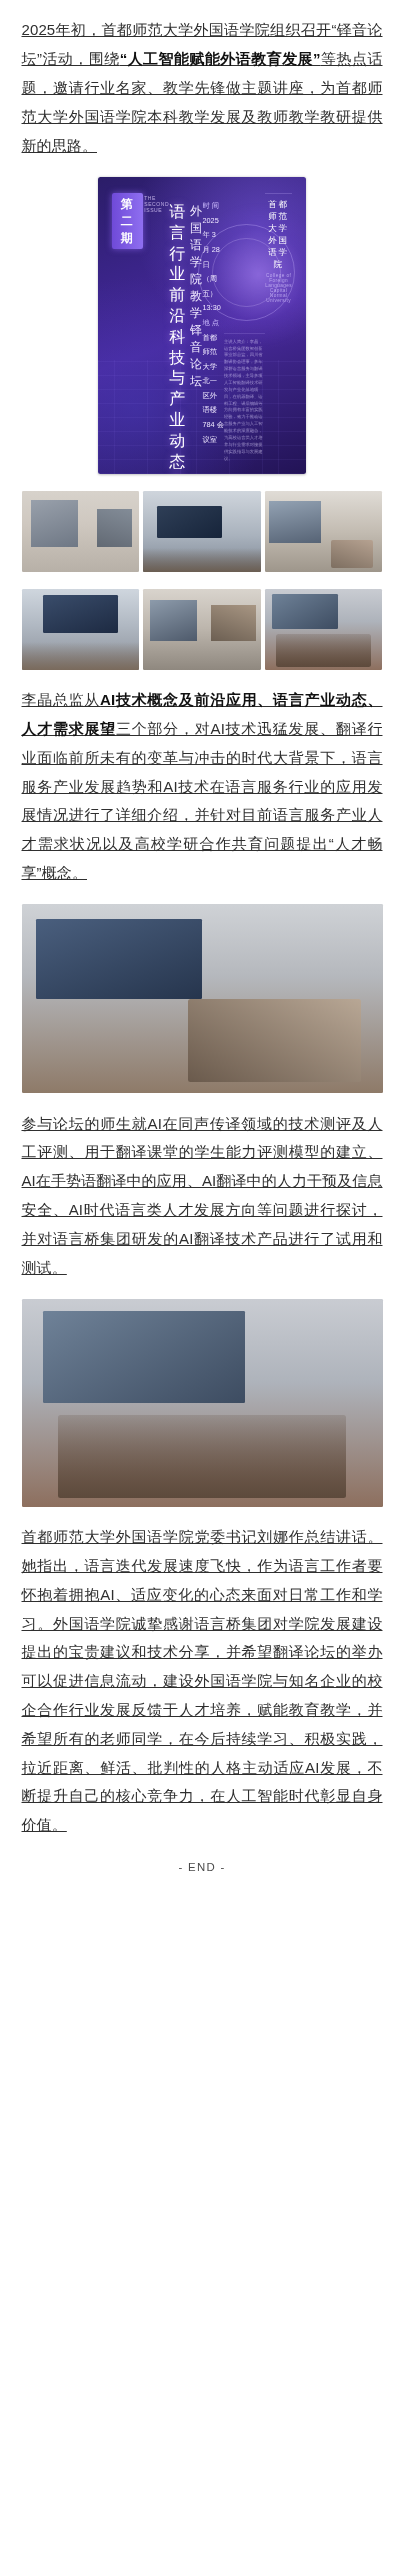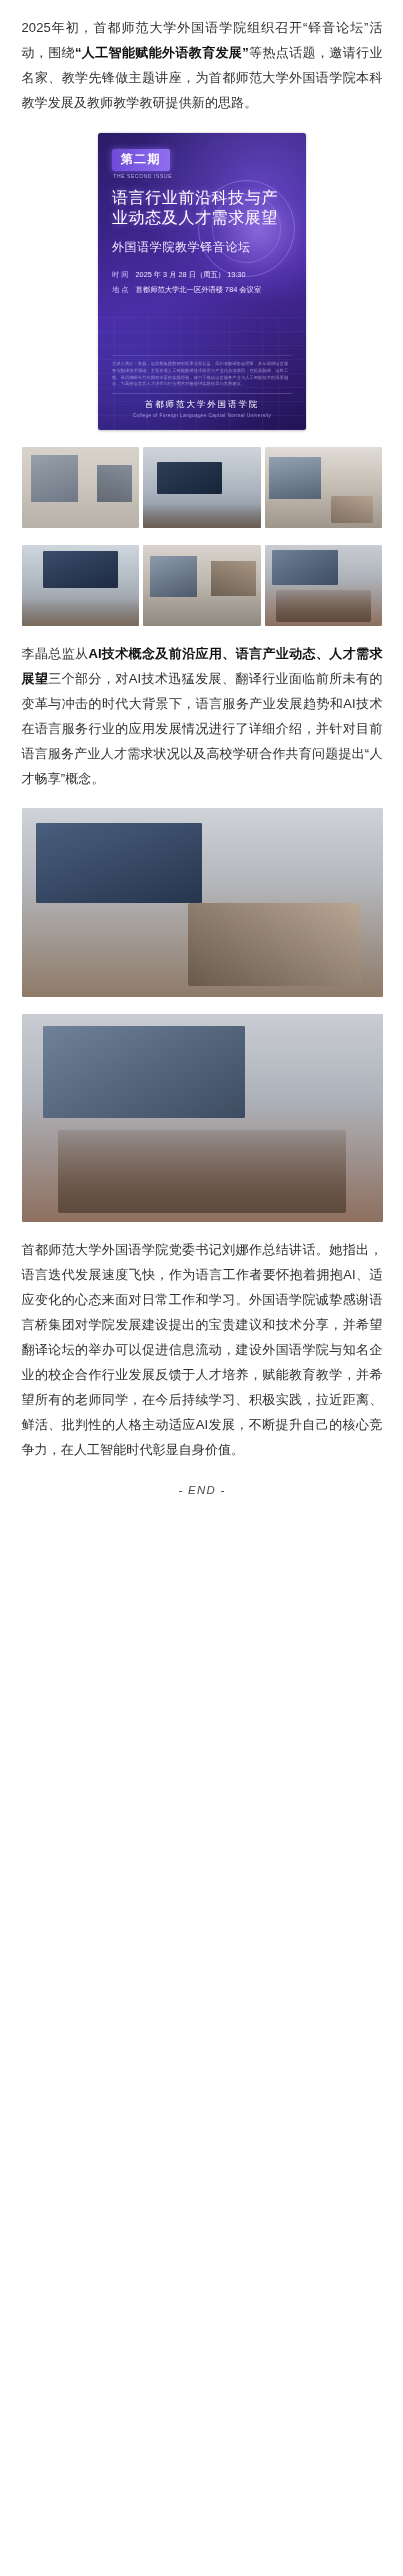--- a/index.html
+++ b/index.html
@@ -12,26 +12,27 @@
     font-family: "Liberation Sans", sans-serif;
     color: #2b2b2b;
   }
   .page {
     width: 404px;
     box-sizing: border-box;
     padding: 16.4px 21.5px 25px 21.5px;
     background: #ffffff;
   }
   p.para {
-    font-size: 13px;
+    font-size: 15px;
     line-height: 1.92;
     margin: 0 0 16.4px 0;
     text-align: justify;
     letter-spacing: 0.1px;
     color: #2f2f2f;
+    text-decoration: underline;
   }
   .b {
     font-weight: bold;
     color: #111;
   }
   
   .poster-wrap {
     margin: 3.8px 0 17.7px 0;
     display: flex;
     justify-content: center;
@@ -86,21 +87,21 @@
       repeating-linear-gradient(0deg, rgba(160,130,255,0.10) 0 0.6px, rgba(0,0,0,0) 0.6px 14px);
     opacity: 0.8;
   }
   .poster-inner {
     position: relative;
     z-index: 3;
     padding: 16.4px 14px 11.4px 14px;
     height: 100%;
     box-sizing: border-box;
     display: flex;
-    flex-direction: column;
+    flex-direction: row;
   }
   .issue-badge {
     display: inline-block;
     background: linear-gradient(90deg, #6f4ad8, #8f6ff0);
     color: #fff;
     font-size: 12px;
     font-weight: bold;
     letter-spacing: 1.3px;
     padding: 2.5px 8.8px;
     border-radius: 1.9px;
@@ -121,40 +122,39 @@
     letter-spacing: 0.6px;
     text-shadow: 0 0 7.6px rgba(170,130,255,0.7);
   }
   .poster-sub {
     margin-top: 10px;
     font-size: 12px;
     letter-spacing: 0.6px;
     color: #f0e9ff;
   }
   .poster-meta {
-    margin-top: 12px;
+    margin-top: 6px;
     font-size: 7.3px;
     line-height: 2.0;
     color: #efe8ff;
   }
   .poster-meta .lbl {
     display: inline-block;
     width: 21.5px;
     color: #cdbcff;
   }
   .poster-note {
     margin-top: auto;
     font-size: 4.3px;
     line-height: 1.6;
     color: rgba(220,210,250,0.6);
     border-top: 0.6px solid rgba(200,180,255,0.18);
     padding-top: 4.4px;
   }
   .poster-footer {
-    margin-top: 5px;
     text-align: center;
     border-top: 0.6px solid rgba(200,180,255,0.25);
     padding-top: 5px;
   }
   .poster-footer .cn {
     font-size: 8.5px;
     letter-spacing: 1.9px;
     color: #fff;
   }
   .poster-footer .en {
@@ -320,21 +320,20 @@
     background: linear-gradient(210deg, #b8a795, #6a5a4c);
     border-radius: 2.5px;
   }
   
   .end {
     text-align: center;
     font-size: 11.4px;
     letter-spacing: 1.3px;
     color: #4a4a4a;
     margin: 21.5px 0 6.3px 0;
-    font-style: italic;
   }
 </style>
 </head>
 <body>
 
 <div class="page">
 
   <p class="para">
     <span>2025年初，首都师范大学外国语学院组织召开“铎音论坛”活动，围绕</span><span class="b">“人工智能赋能外语教育发展”</span><span>等热点话题，邀请行业名家、教学先锋做主题讲座，为首都师范大学外国语学院本科教学发展及教师教学教研提供新的思路。</span>
   </p>
@@ -395,20 +394,23 @@
   </div>
 
   <p class="para">
     <span>李晶总监从</span><span class="b">AI技术概念及前沿应用、语言产业动态、人才需求展望</span><span>三个部分，对AI技术迅猛发展、翻译行业面临前所未有的变革与冲击的时代大背景下，语言服务产业发展趋势和AI技术在语言服务行业的应用发展情况进行了详细介绍，并针对目前语言服务产业人才需求状况以及高校学研合作共育问题提出“人才畅享”概念。</span>
   </p>
 
   <div class="photo photo-full ph-g">
     
   </div>
 
+  <p class="para">
+    <span>参与论坛的师生就AI在同声传译领域的技术测评及人工评测、用于翻译课堂的学生能力评测模型的建立、AI在手势语翻译中的应用、AI翻译中的人力干预及信息安全、AI时代语言类人才发展方向等问题进行探讨，并对语言桥集团研发的AI翻译技术产品进行了试用和测试。</span>
+  </p>
 
   <div class="photo photo-full2 ph-f">
     
   </div>
 
   <p class="para">
     <span>首都师范大学外国语学院党委书记刘娜作总结讲话。她指出，语言迭代发展速度飞快，作为语言工作者要怀抱着拥抱AI、适应变化的心态来面对日常工作和学习。外国语学院诚挚感谢语言桥集团对学院发展建设提出的宝贵建议和技术分享，并希望翻译论坛的举办可以促进信息流动，建设外国语学院与知名企业的校企合作行业发展反馈于人才培养，赋能教育教学，并希望所有的老师同学，在今后持续学习、积极实践，拉近距离、鲜活、批判性的人格主动适应AI发展，不断提升自己的核心竞争力，在人工智能时代彰显自身价值。</span>
   </p>
 
   <div class="end">- END -</div>

